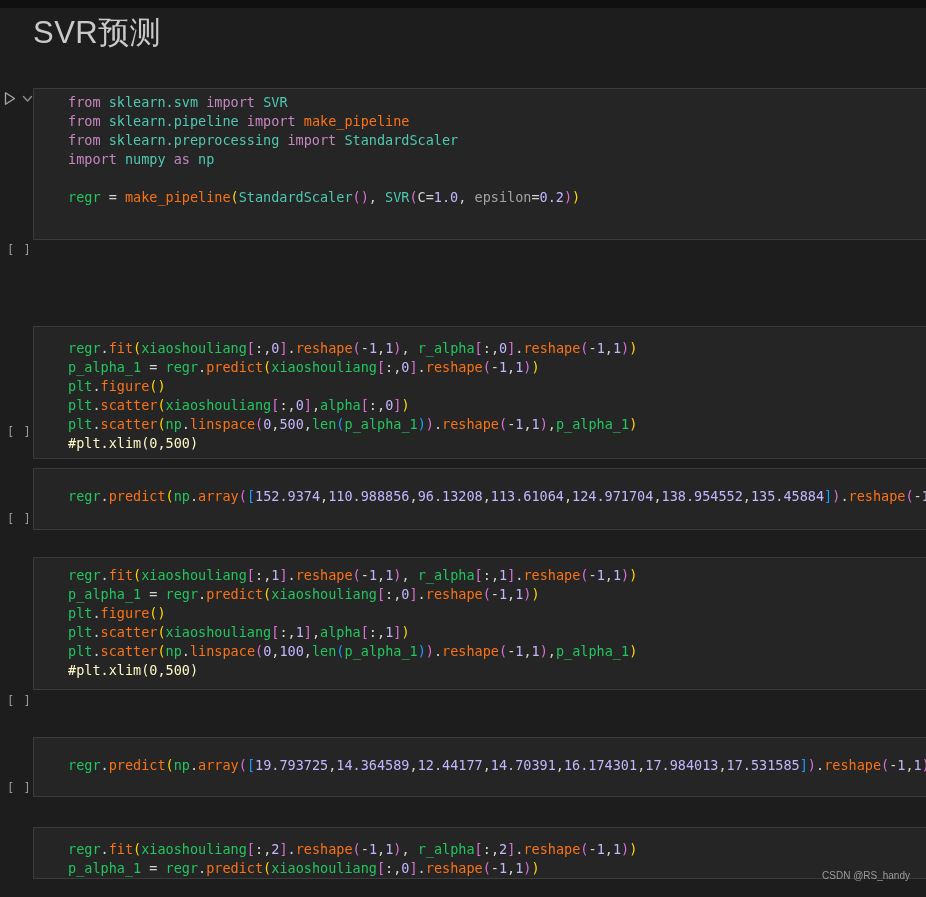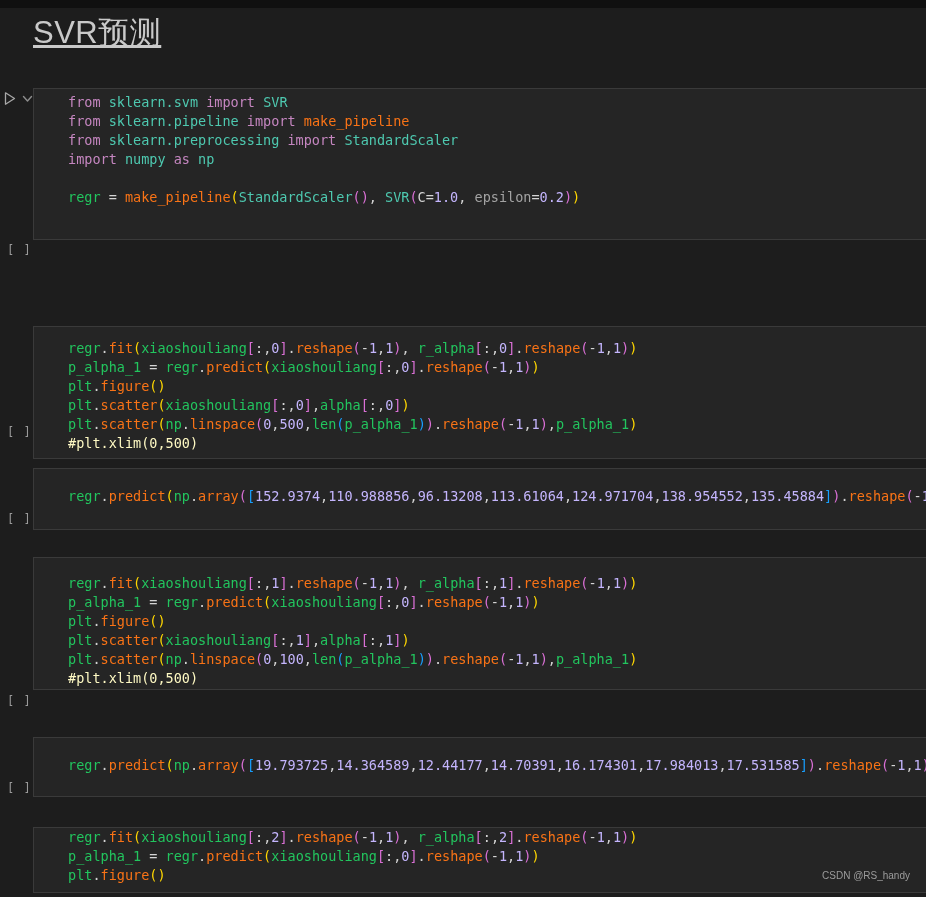--- a/index.html
+++ b/index.html
@@ -1,33 +1,33 @@
 <!DOCTYPE html>
 <html><head>
 <meta charset="utf-8">
 <style>
   * { margin:0; padding:0; box-sizing:border-box; }
   html,body { width:926px; height:897px; overflow:hidden; background:#1d1d1d;
               font-family:"Liberation Sans", sans-serif; }
   .topbar { position:absolute; left:0; top:0; width:926px; height:8px; background:#101010; }
   .page-title { position:absolute; left:33px; top:12px; font-size:31px; font-weight:400;
-                color:#c9c9c9; letter-spacing:0.5px;text-decoration:underline; }
+                color:#c9c9c9; letter-spacing:0.5px; }
   .cell-toolbar { position:absolute; left:3px; top:91px; display:flex; align-items:center; gap:5px; }
   .cell-toolbar svg { display:block; cursor:pointer; }
   .editor { position:absolute; left:33px; width:893px; background:#252525;
             border:1px solid #3a3a3a; border-right:none;
             padding-left:34px; overflow:hidden;
             font-family:"DejaVu Sans Mono","Liberation Mono",monospace;
             font-size:13.5px; line-height:19px; color:#d4d4d4; cursor:text; }
   .c0 { top:88px;  height:152px; padding-top:4px; }
   .c1 { top:288px; height:133px; padding-top:12px;margin-top:38px; }
   .c2 { top:468px; height:62px;  padding-top:18px; }
-  .c3 { top:557px; height:133px; padding-top:16px; }
+  .c3 { top:557px; height:133px; padding-top:8px; }
   .c4 { top:737px; height:60px;  padding-top:18px; }
-  .c5 { top:827px; height:66px;  }
+  .c5 { top:827px; height:52px;  padding-top:12px; }
   .cl { white-space:pre; height:19px; }
   .exec-badge { position:absolute; left:7px; width:26px; color:#9a9a9a;
                 font-family:"DejaVu Sans Mono","Liberation Mono",monospace;
                 font-size:12px; letter-spacing:1px; }
   .b0 { top:243px; } .b1x { top:425px; } .b2x { top:512px; } .b3x { top:694px; } .b4x { top:781px; }
   .watermark { position:absolute; right:16px; top:870px; font-size:10px; color:#9c9c9c; }
 </style>
 <style>.tk-k{color:#C586C0}.tk-m{color:#4EC9B0}.tk-f{color:#f97316}.tk-v{color:#22c55e}.tk-n{color:#c4b5fd}.tk-o{color:#D4D4D4}.tk-a{color:#a3a3a3}.tk-c{color:#fef9c3}.tk-b1{color:#FFD700}.tk-b2{color:#DA70D6}.tk-b3{color:#179FFF}</style></head>
 <body>
 

